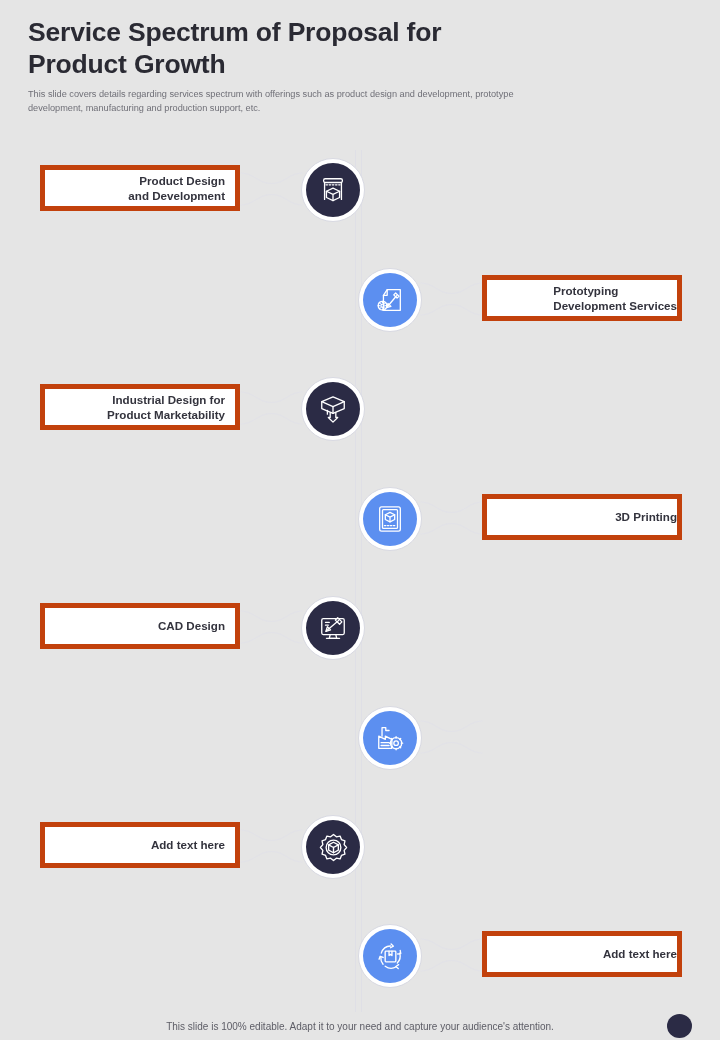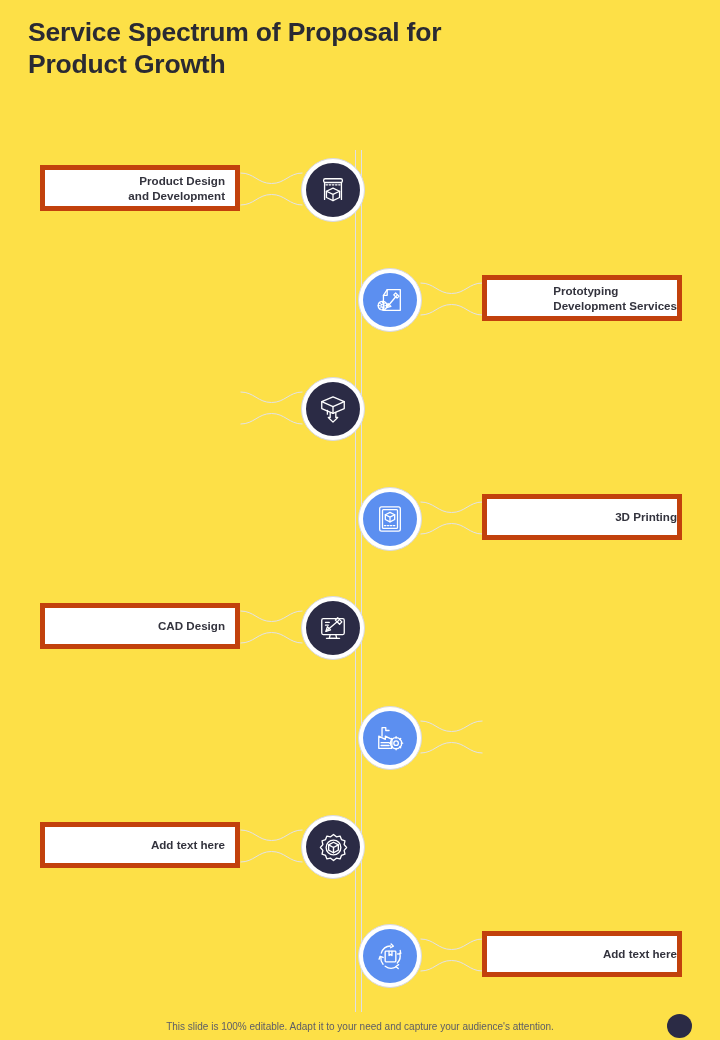--- a/index.html
+++ b/index.html
@@ -2,21 +2,21 @@
 <html><head>
 <meta charset="utf-8">
 <style>
   * { box-sizing: border-box; margin: 0; padding: 0; }
   html, body {
     width: 720px; height: 1040px;
     background: #ffffff;
     font-family: "Liberation Sans", sans-serif;
     overflow: hidden;
   }
-  .slide { position: relative; width: 720px; height: 1040px; background:#fde047; }
+  .slide { position: relative; width: 720px; height: 1040px; background:#e5e5e5; }
 
   
   .header { position:absolute; left:28px; top:16px; width:670px; }
   .title {
     font-size: 26.5px; font-weight: 700; color:#2a2a33;
     line-height: 1.21; letter-spacing:-0.2px; white-space: pre-line;
   }
   .subtitle {
     margin-top: 8px; font-size: 9.2px; color:#6f6f77;
     line-height: 1.5; width: 640px; white-space: pre-line;
@@ -84,20 +84,22 @@
   }
 </style>
 </head>
 <body>
 
 <div class="slide">
 
   <div class="header">
     <div class="title">Service Spectrum of Proposal for
 Product Growth</div>
+    <div class="subtitle">This slide covers details regarding services spectrum with offerings such as product design and development, prototype
+development, manufacturing and production support, etc.</div>
   </div>
 
   <div class="spine"></div>
 
   <div id="nodes">
       <div class="node left" style="top: 158px;">
         <div class="ribbon">
           <svg viewBox="0 0 63 34" preserveAspectRatio="none" fill="none" stroke="#e2e2e8" stroke-width="1">
        <path d="M0.5 1 C 14 1, 18 11.5, 31.5 11.5 C 45 11.5, 49 1, 62.5 1"></path>
        <path d="M0.5 33 C 14 33, 18 22.5, 31.5 22.5 C 45 22.5, 49 33, 62.5 33"></path>
@@ -145,20 +147,22 @@
           </div>
         </div>
       </div>
       <div class="node left" style="top: 377px;">
         <div class="ribbon">
           <svg viewBox="0 0 63 34" preserveAspectRatio="none" fill="none" stroke="#e2e2e8" stroke-width="1">
        <path d="M0.5 1 C 14 1, 18 11.5, 31.5 11.5 C 45 11.5, 49 1, 62.5 1"></path>
        <path d="M0.5 33 C 14 33, 18 22.5, 31.5 22.5 C 45 22.5, 49 33, 62.5 33"></path>
      </svg>
         </div>
+        <div class="label-box"><span>Industrial Design for
+Product Marketability</span></div>
         <div class="circle-wrap">
           <div class="ring"></div>
           <div class="disc dark">
             <svg width="30" height="30" viewBox="0 0 32 32" fill="none" stroke="#fff" stroke-width="1.4" stroke-linejoin="round" stroke-linecap="round">
      <path d="M16 3 L28 8.2 L16 13.4 L4 8.2 Z"></path>
      <path d="M4 8.2 L4 15.5 L16 20.7 L28 15.5 L28 8.2"></path>
      <path d="M16 13.4 L16 20.7"></path>
      <path d="M13 20 L13 25 L11 25 L16 30 L21 25 L19 25 L19 20"></path>
      <path d="M10 17.5 L10 21.5"></path>
    </svg>

